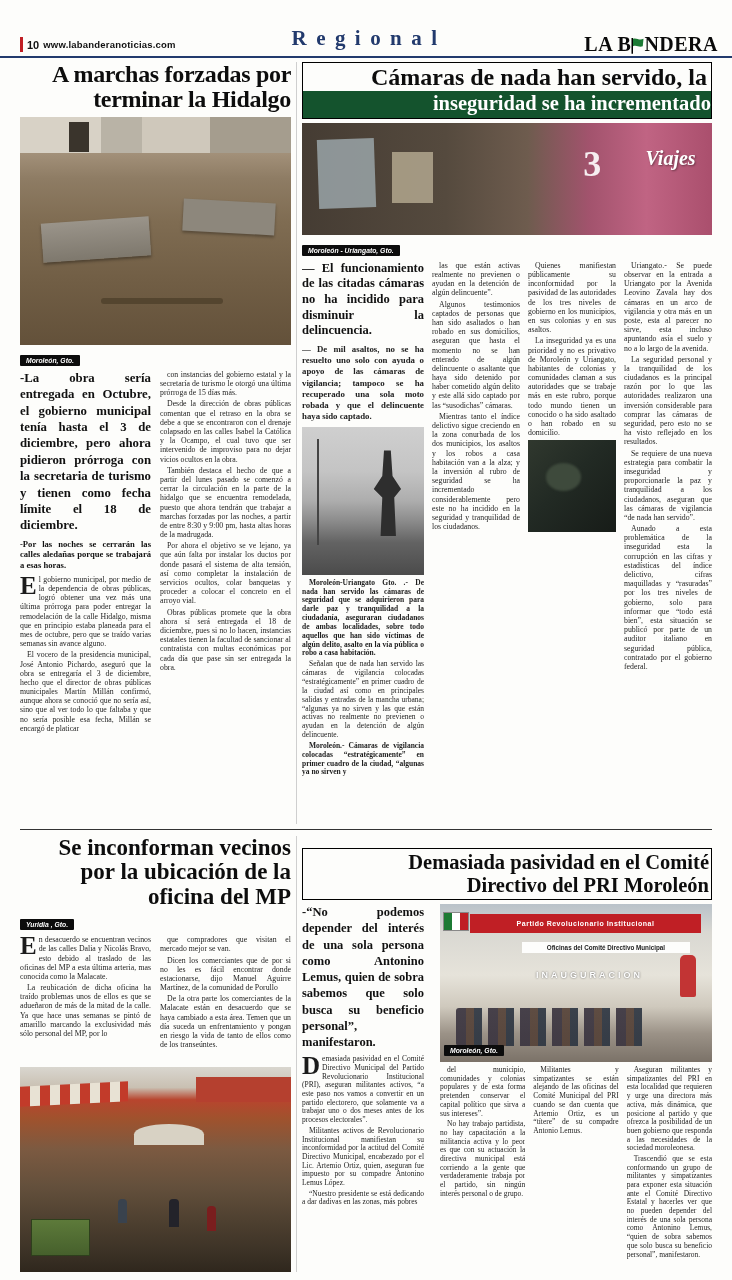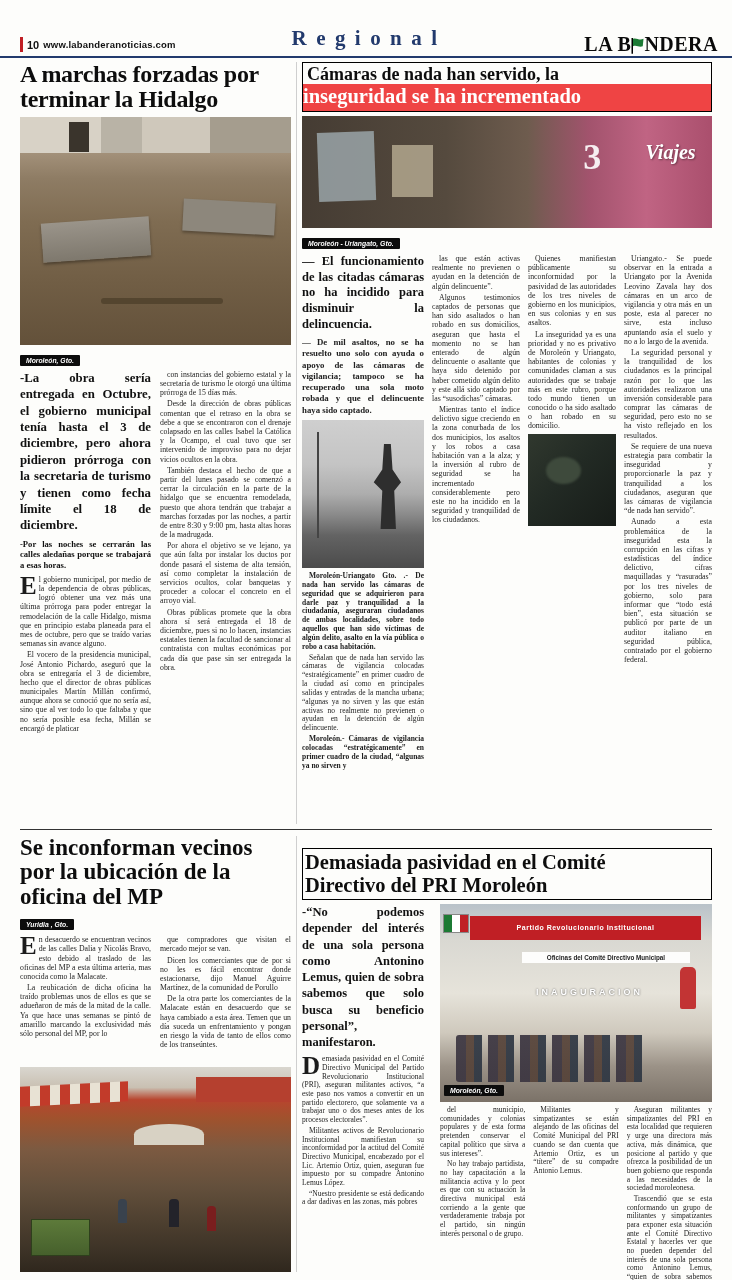--- a/index.html
+++ b/index.html
@@ -20,21 +20,21 @@
   .brand { position:absolute; right:0; bottom:-2px; display:flex; align-items:center;
     font-size:20px; font-weight:bold; letter-spacing:.5px; color:#0a0a0a; }
   .flag-icon { width:15px; height:19px; margin:0 -1px -2px -1px; }
   .rule-top { position:absolute; top:56px; left:0; width:732px; height:2px; background:#223a6d; }
   .hrule-mid { position:absolute; top:829px; left:20px; width:692px; height:1px; background:#333; }
   .vrule { position:absolute; left:296px; width:1px; background:#cfcfcf; }
   .vrule-top { top:62px; height:762px; }
   .vrule-bottom { top:836px; height:436px; }
 
   
-  .hl { font-weight:bold; color:#0d0d0d; text-align:left; }
+  .hl { font-weight:bold; color:#0d0d0d; text-align:right; }
   .loc-row { margin-top:4px; }
   .loc-label { display:inline-block; background:#0c0c0c; color:#fff; font-family:"Liberation Sans",sans-serif;
     font-style:italic; font-weight:bold; font-size:6.8px; padding:2px 6px; border-radius:1px; }
   .para { font-size:7.8px; line-height:1.18; text-align:justify; margin-bottom:2px;
     text-indent:7px; color:#1c1c1c; hyphens:auto; -webkit-hyphens:auto; }
   .dropcap { text-indent:0; }
   .dropcap::first-letter { float:left; font-size:25px; line-height:20px; font-weight:bold; padding:1px 2px 0 0; }
   .lead { font-size:12.8px; font-weight:bold; line-height:1.28; text-align:justify; margin-bottom:5px; hyphens:auto; }
   .sublead { font-size:8.6px; font-weight:bold; line-height:1.25; text-align:justify; margin-bottom:4px; hyphens:auto; }
   .photo { position:relative; width:100%; overflow:hidden; }
@@ -52,22 +52,22 @@
     background:linear-gradient(180deg,#9a948a,#7e786d); box-shadow:0 2px 3px rgba(0,0,0,.35); }
   .p1-slab2 { right:6%; top:37%; width:34%; height:14%; transform:rotate(3deg);
     background:#8d877c; box-shadow:0 2px 3px rgba(0,0,0,.3); }
   .p1-pipe { left:30%; bottom:18%; width:45%; height:6px; border-radius:3px; background:#54452f; }
   .hid-cols { display:flex; gap:9px; margin-top:3px; flex:1; overflow:hidden; }
   .hid-cols .col { flex:1; overflow:hidden; }
 
   
   .art-camaras { position:absolute; left:302px; top:62px; width:410px; height:762px; display:flex; flex-direction:column; }
   .hl-box { border:1px solid #000; }
-  .hl-cam-1 { display:block; font-size:18px; line-height:1.12; padding:1px 4px 0; }
-  .hl-cam-2 { display:block; font-size:20.5px; line-height:1.12; background:#ef4444; color:#fff; padding:1px 0 3px; }
+  .hl-cam-1 { display:block; font-size:24px; line-height:1.12; padding:1px 4px 0; }
+  .hl-cam-2 { display:block; font-size:20.5px; line-height:1.12; background:#14532d; color:#fff; padding:1px 0 3px; }
   .photo2 { height:112px; margin-top:4px;
     background:linear-gradient(90deg,#453c33 0,#554a3e 35%,#6e5c4e 55%,#a2536d 70%,#c06483 84%,#aa4f6d 100%); }
   .p2-poster1 { left:4%; top:14%; width:14%; height:62%; background:#9aa4a8; opacity:.85; transform:rotate(-2deg); }
   .p2-poster2 { left:22%; top:26%; width:10%; height:46%; background:#b8ad93; opacity:.8; }
   .p2-three { right:27%; top:18%; font-size:36px; font-weight:bold; color:rgba(255,255,255,.9); }
   .p2-viajes { right:4%; top:22%; font-style:italic; font-weight:bold; font-size:20px; color:#fff;
     text-shadow:1px 1px 2px rgba(0,0,0,.4); }
   .cam-body { display:flex; gap:8px; margin-top:4px; flex:1; overflow:hidden; }
   .cam-colA { width:122px; overflow:hidden; }
   .cam-colA .para { font-size:7.5px; }
@@ -102,21 +102,21 @@
   .p5-p3 { left:36%; bottom:24%; width:9px; height:24px; background:#39424d; border-radius:4px 4px 0 0; }
 
   
   .art-pri { position:absolute; left:302px; top:836px; width:410px; height:436px; display:flex; flex-direction:column;margin-top:12px; }
   .hl-pri-box { border:1px solid #000; padding:2px 2px 3px; }
   .hl-pri-1, .hl-pri-2 { display:block; font-size:20.5px; line-height:1.1; }
   .pri-body { display:flex; gap:16px; margin-top:4px; flex:1; overflow:hidden; }
   .pri-col1 { width:122px; overflow:hidden; }
   .pri-quote { font-size:12.5px; font-weight:bold; line-height:1.3; text-align:justify; margin-bottom:5px; }
   .pri-right { flex:1; display:flex; flex-direction:column; overflow:hidden; }
-  .photo6 { height:198px;
+  .photo6 { height:158px;
     background:linear-gradient(180deg,#b9c2c9 0,#d9d8d2 18%,#e6e3da 45%,#cfc9bd 65%,#9b9287 82%,#7b7268 100%); }
   .p6-band { top:6%; left:11%; right:4%; height:12%; background:#c01f25; color:#fff;
     font-family:"Liberation Sans",sans-serif; font-weight:bold; font-size:7px; display:flex;
     align-items:center; justify-content:center; letter-spacing:.5px; }
   .p6-logo { top:5%; left:1%; width:26px; height:19px; border:1px solid #888;
     background:linear-gradient(90deg,#1c7a34 0 33%,#fff 33% 66%,#c01f25 66% 100%); }
   .p6-sign { top:24%; left:30%; right:8%; background:rgba(255,255,255,.93); color:#222;
     font-family:"Liberation Sans",sans-serif; font-weight:bold; font-size:6.3px; text-align:center; padding:2px 1px; }
   .p6-banner { top:42%; left:16%; right:6%; color:#fff; font-family:"Liberation Sans",sans-serif;
     font-weight:bold; font-size:9px; letter-spacing:3px; text-align:center; text-shadow:0 0 2px #555; }

